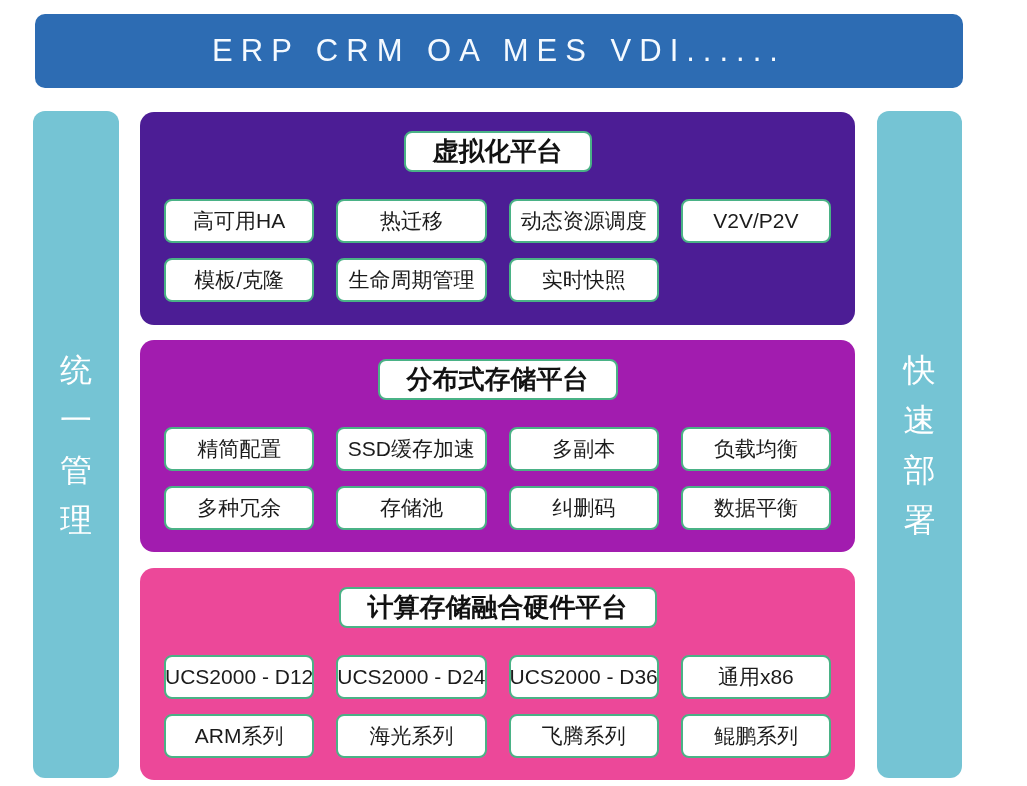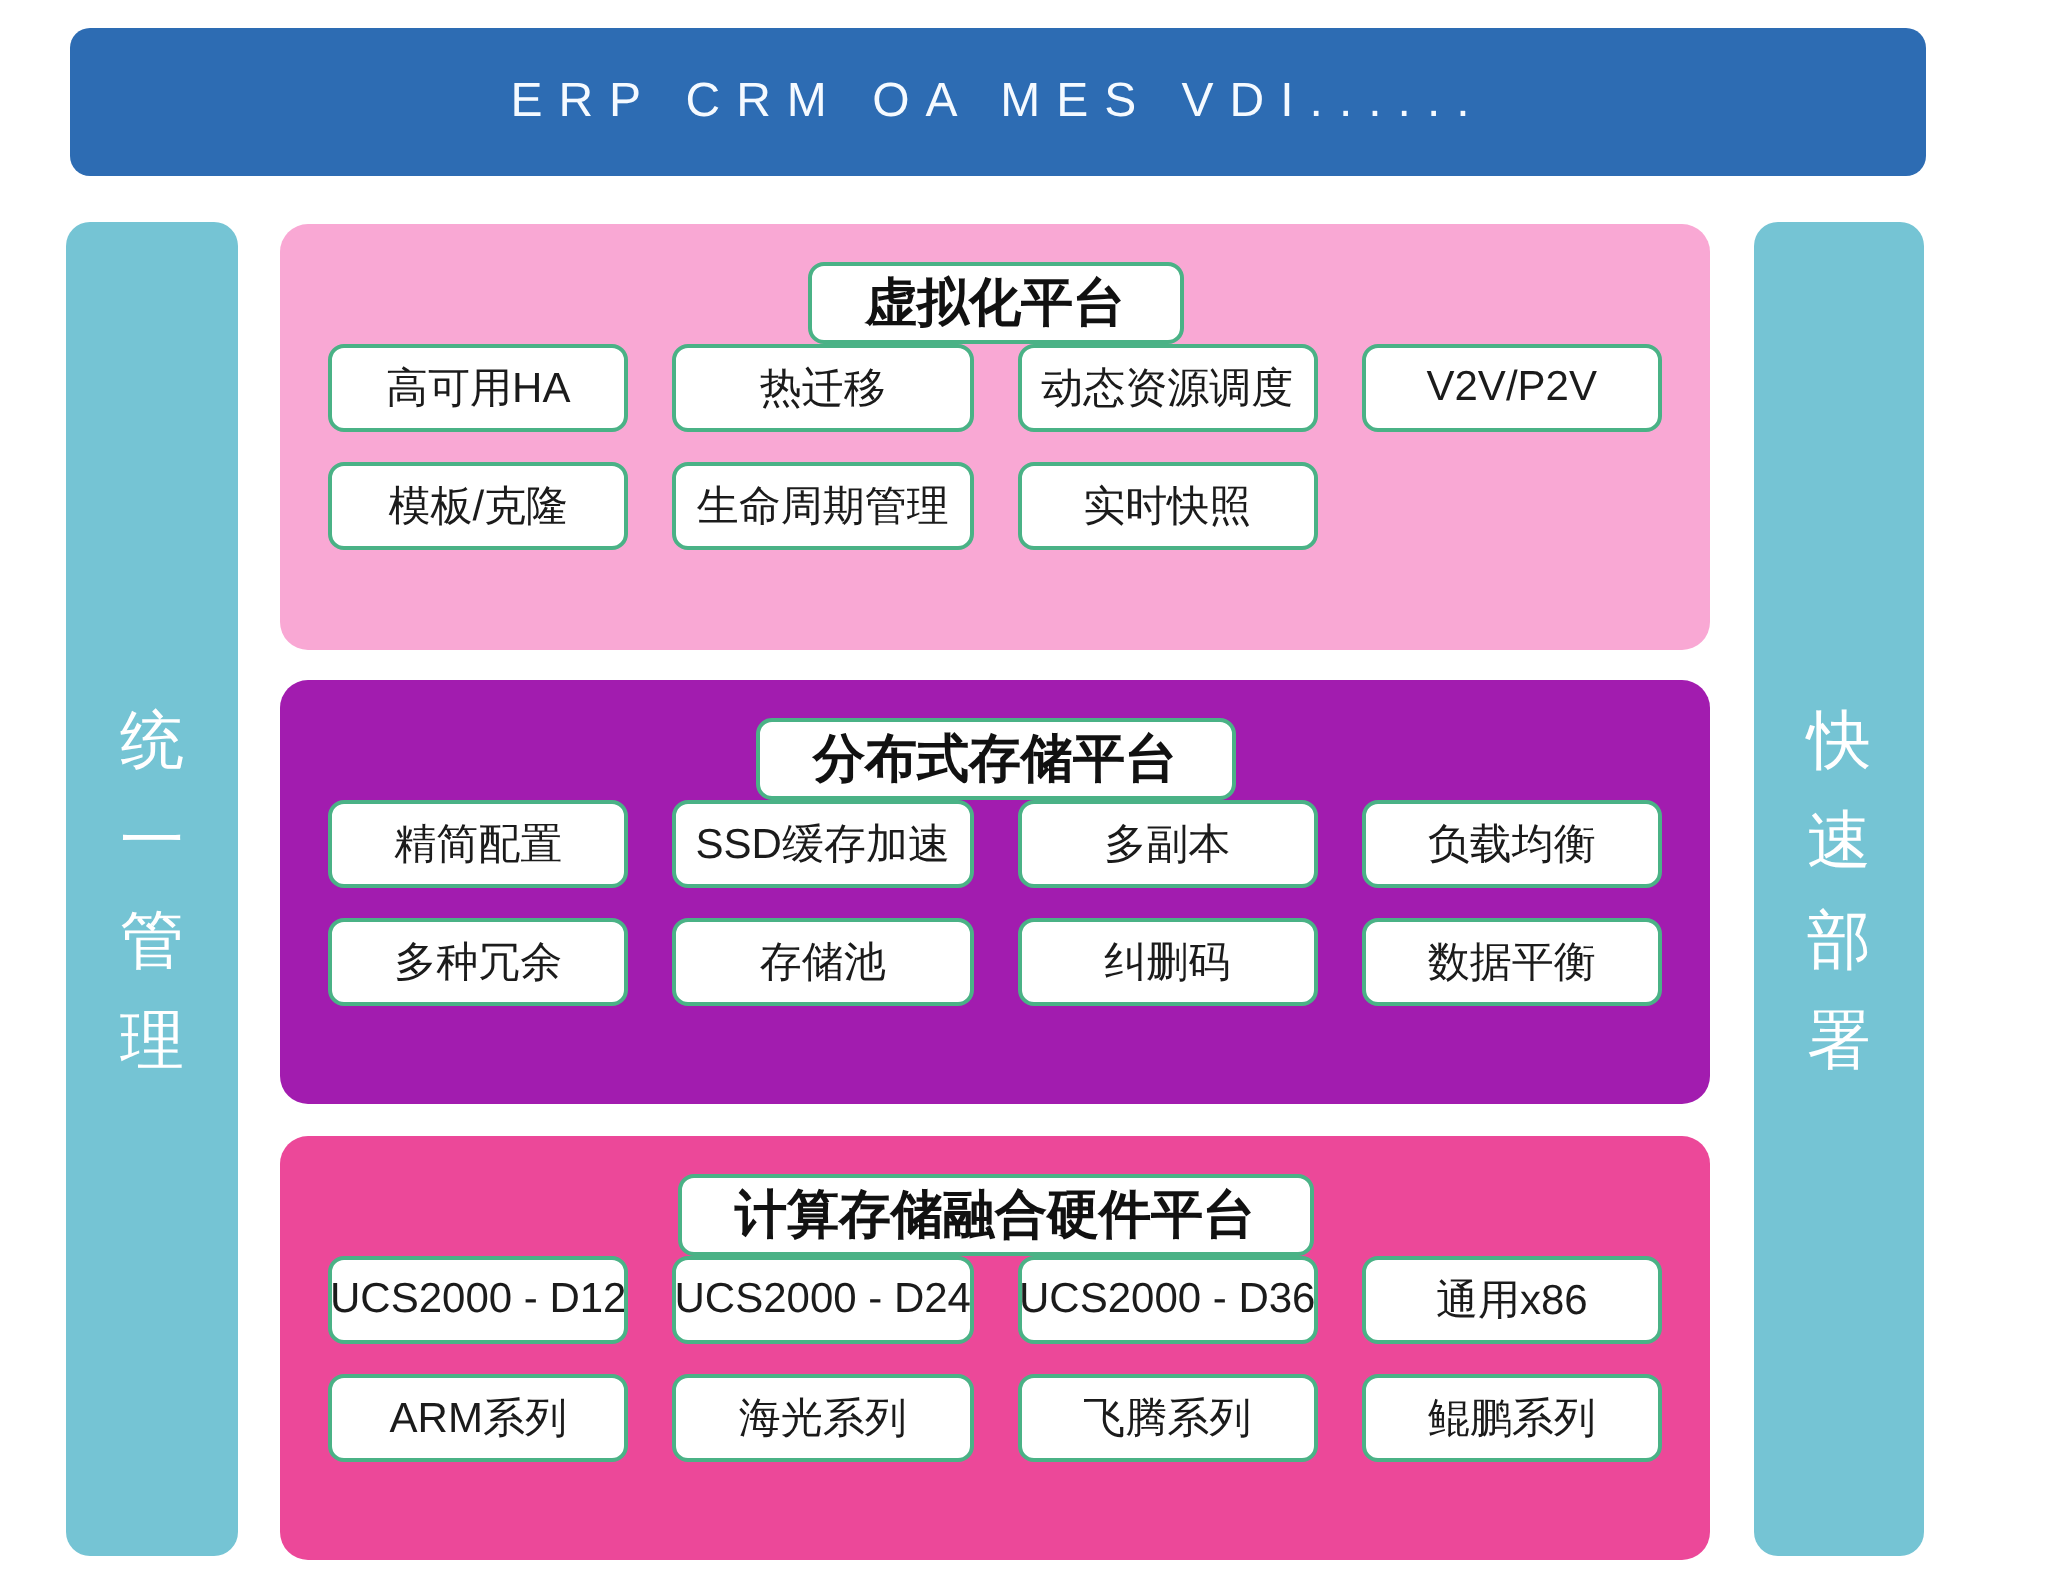--- a/index.html
+++ b/index.html
@@ -16,21 +16,21 @@
   .banner {
     position: absolute;
     left: 35px; top: 14px;
     width: 928px; height: 74px;
     background: #2d6cb3;
     border-radius: 10px;
     display: flex; align-items: center; justify-content: center;
   }
   .banner span {
     color: #f5faff;
-    font-size: 24px;
+    font-size: 31px;
     letter-spacing: 8px;
     font-weight: 400;
     white-space: nowrap;
     text-align: center;
   }
 
   
   .side {
     position: absolute;
     top: 111px;
@@ -51,40 +51,41 @@
 
   
   .panel {
     position: absolute;
     left: 140px;
     width: 715px; height: 212px;
     border-radius: 14px;
     display: flex; flex-direction: column;
     align-items: center;
   }
-  .panel.p1 { top: 112px; height: 213px; background: #f9a8d4; }
+  .panel.p1 { top: 112px; height: 213px; background: #4c1d95; }
   .panel.p2 { top: 340px; background: #a21caf; }
   .panel.p3 { top: 568px; background: #ec4899; }
 
   .tbox {
     margin-top: 19px;
     height: 41px;
     padding: 0 27px;
     background: #ffffff;
     border: 2px solid #4ab286;
     border-radius: 8px;
     display: flex; align-items: center; justify-content: center;
     font-size: 26px;
     font-weight: bold;
     color: #111111;
     box-sizing: border-box;
     white-space: nowrap;
   }
 
   .grid {
+    margin-top: 27px;
     width: 667px;
     display: grid;
     grid-template-columns: repeat(4, 1fr);
     column-gap: 22px;
     row-gap: 15px;
   }
   .item {
     height: 44px;
     background: #ffffff;
     border: 2px solid #4ab286;

